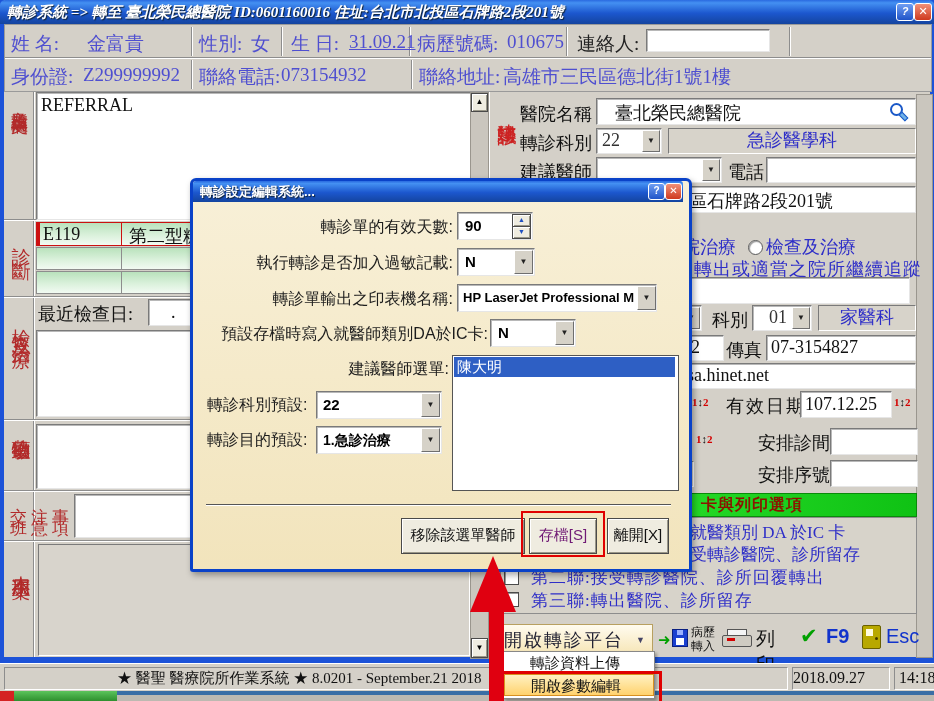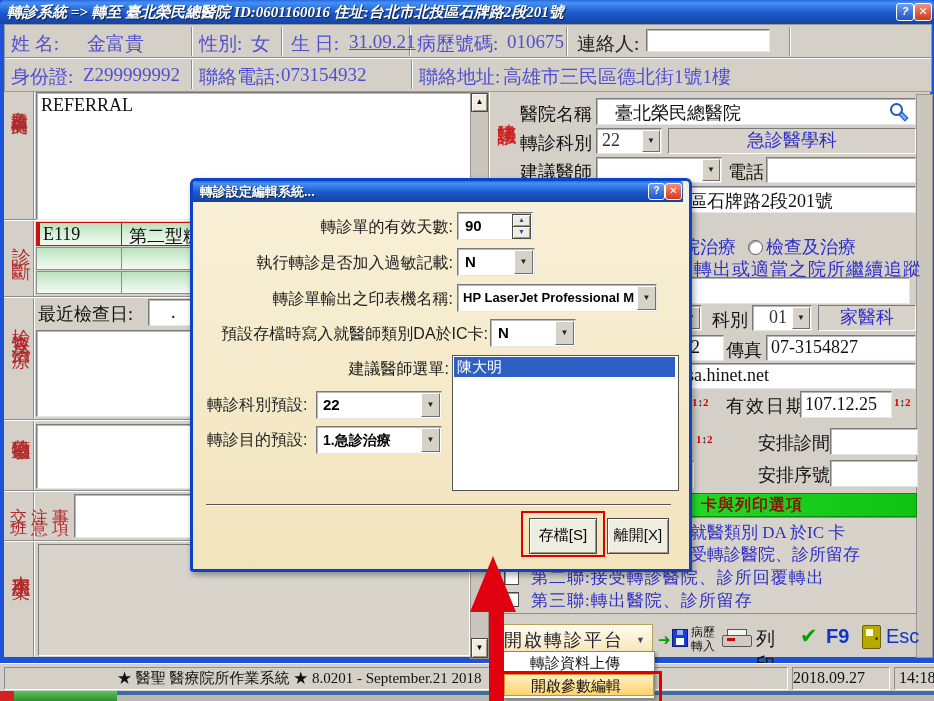--- a/index.html
+++ b/index.html
@@ -322,22 +322,25 @@
     </div>
 
     <div class="abs dlg-label" style="left:14px;top:249px;width:106px;text-align:left;">轉診目的預設:</div>
     <div class="abs sunk" style="left:123px;top:245px;width:124px;height:26px;">
       <span class="abs dlg-val" style="left:6px;top:5px;font-size:14px;">1.急診治療</span>
       <span class="abs drop" style="left:104px;top:1px;width:17px;height:22px;line-height:21px;">▼</span>
     </div>
 
     <div class="abs" style="left:13px;top:323px;width:465px;height:0;border-top:1px solid #555;border-bottom:1px solid #fff;"></div>
 
+    <div class="abs btn3d" style="left:208px;top:337px;width:122px;height:34px;">
+      <span class="sans" style="font-size:15px;line-height:32px;color:#111;">移除該選單醫師</span>
+    </div>
     <div class="abs btn3d" style="left:336px;top:337px;width:66px;height:34px;">
-      <span class="sans" style="font-size:15px;line-height:32px;color:#000000;">存檔[S]</span>
+      <span class="sans" style="font-size:15px;line-height:32px;color:#701a75;">存檔[S]</span>
     </div>
     <div class="abs btn3d" style="left:414px;top:337px;width:60px;height:34px;">
       <span class="sans" style="font-size:15px;line-height:32px;color:#111;">離開[X]</span>
     </div>
   </div>
 
   <div class="abs annot" style="left:521px;top:511px;width:80px;height:42px;"></div>
 
   <div class="abs" style="left:503px;top:651px;width:150px;height:46px;background:#fff;border:1px solid #888;box-shadow:2px 2px 3px rgba(0,0,0,.3);">
     <div class="menu-item">轉診資料上傳</div>

